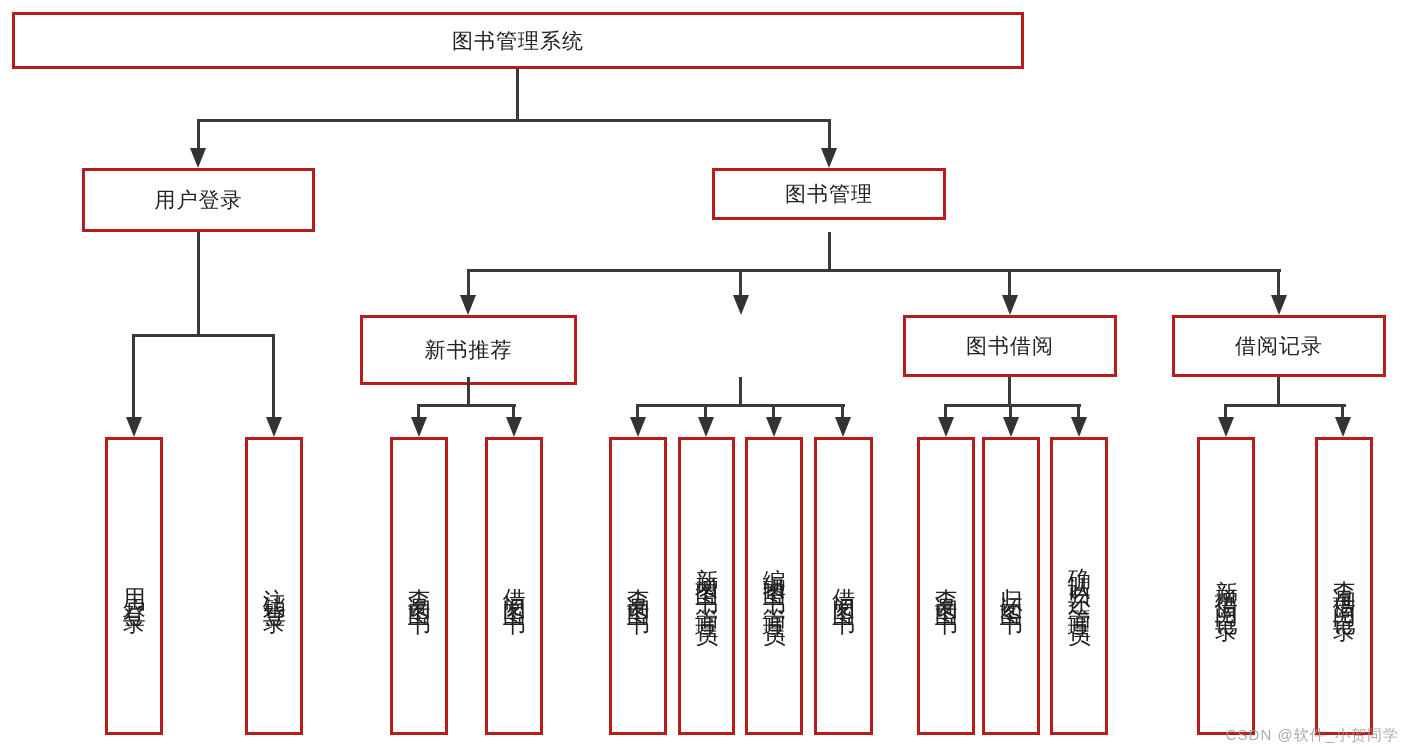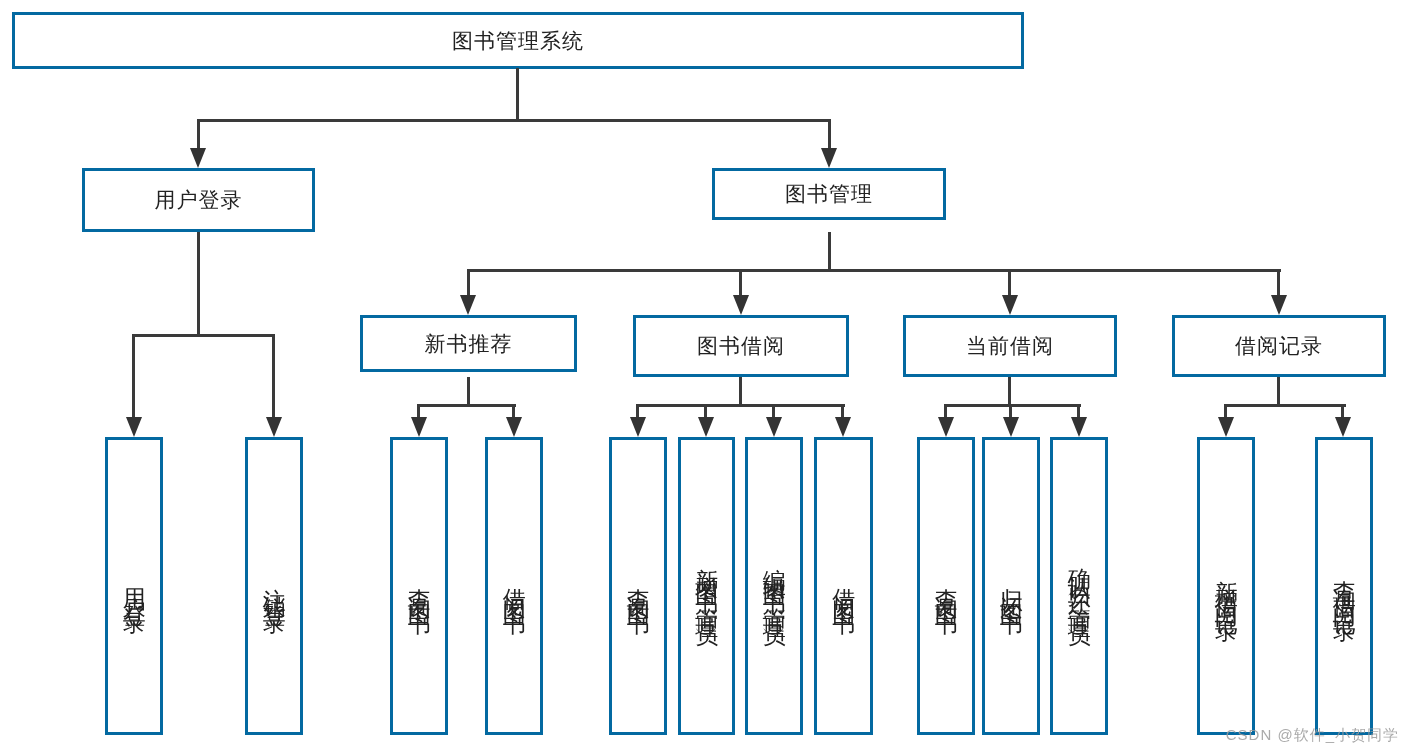--- a/index.html
+++ b/index.html
@@ -1,21 +1,21 @@
 <!DOCTYPE html>
 <html><head>
 <meta charset="utf-8">
 <style>
   html,body { margin:0; padding:0; background:#ffffff; }
   body { width:1405px; height:747px; font-family:"Liberation Sans","DejaVu Sans",sans-serif; }
   .canvas { position:relative; width:1405px; height:747px; background:#ffffff; overflow:hidden; }
 
   .node {
     position:absolute; box-sizing:border-box;
-    border:3px solid #0369a1; background:#ffffff;
+    border:3px solid #b91c1c; background:#ffffff;
     display:flex; align-items:center; justify-content:center;
     color:#222222;
   }
   .node.h { font-size:21px; letter-spacing:1px; }
   .node.v {
     writing-mode:vertical-rl; text-orientation:mixed;
     font-size:23px; letter-spacing:8px; line-height:1.1;
   }
 
   .vline { position:absolute; width:3px; background:#3a3a3a; }
@@ -60,23 +60,22 @@
   <div class="hline" style="left:467px;top:269px;width:814px"></div>
   <div class="vline" style="left:467px;top:269px;height:28px"></div>
   <div class="arrow" style="left:460px;top:295px"></div>
   <div class="vline" style="left:739px;top:269px;height:28px"></div>
   <div class="arrow" style="left:733px;top:295px"></div>
   <div class="vline" style="left:1008px;top:269px;height:28px"></div>
   <div class="arrow" style="left:1002px;top:295px"></div>
   <div class="vline" style="left:1277px;top:269px;height:28px"></div>
   <div class="arrow" style="left:1271px;top:295px"></div>
 
-  <div class="node h" style="left:360px;top:315px;width:217px;height:57px">新书推荐</div>
-  <div class="node h" style="left:633px;top:315px;width:216px;height:62px">图书借阅</div>
-  <div class="node h" style="left:903px;top:315px;width:214px;height:62px">当前借阅</div>
+  <div class="node h" style="left:360px;top:315px;width:217px;height:70px">新书推荐</div>
+  <div class="node h" style="left:903px;top:315px;width:214px;height:62px">图书借阅</div>
   <div class="node h" style="left:1172px;top:315px;width:214px;height:62px">借阅记录</div>
 
   <div class="vline" style="left:467px;top:377px;height:30px"></div>
   <div class="hline" style="left:417px;top:404px;width:99px"></div>
   <div class="vline" style="left:417px;top:404px;height:15px"></div>
   <div class="arrow" style="left:411px;top:417px"></div>
   <div class="vline" style="left:512px;top:404px;height:15px"></div>
   <div class="arrow" style="left:506px;top:417px"></div>
 
   <div class="vline" style="left:739px;top:377px;height:30px"></div>

